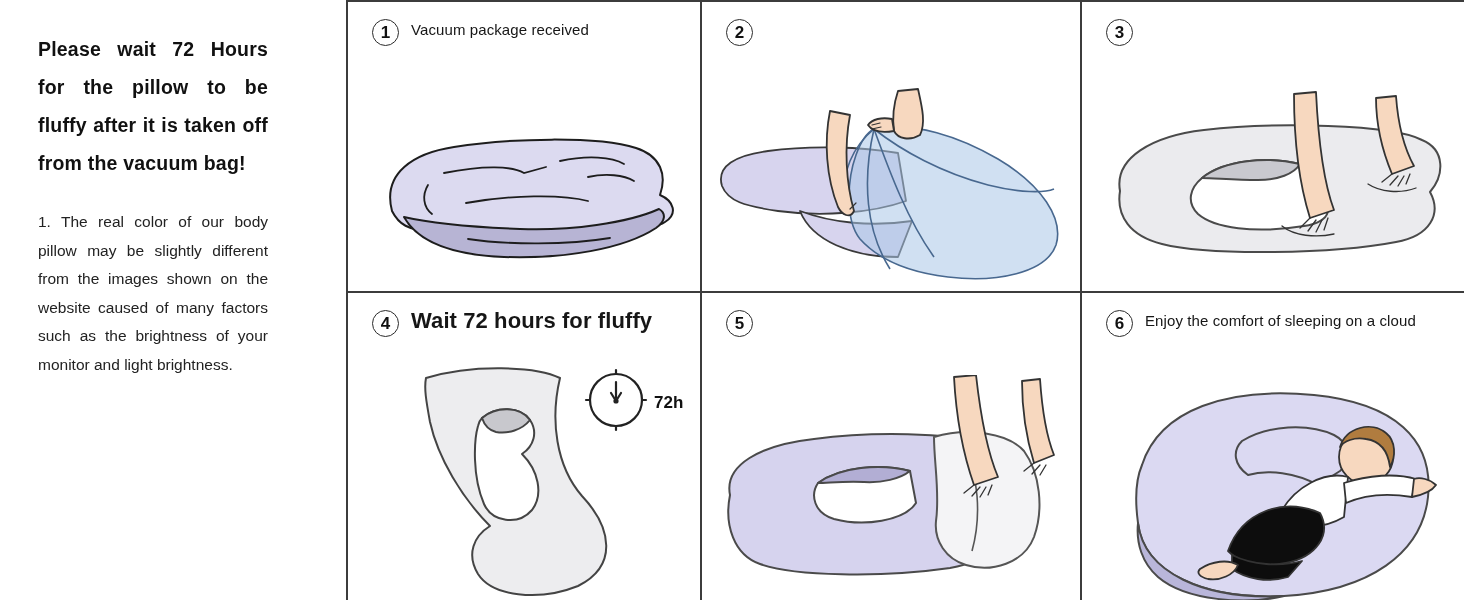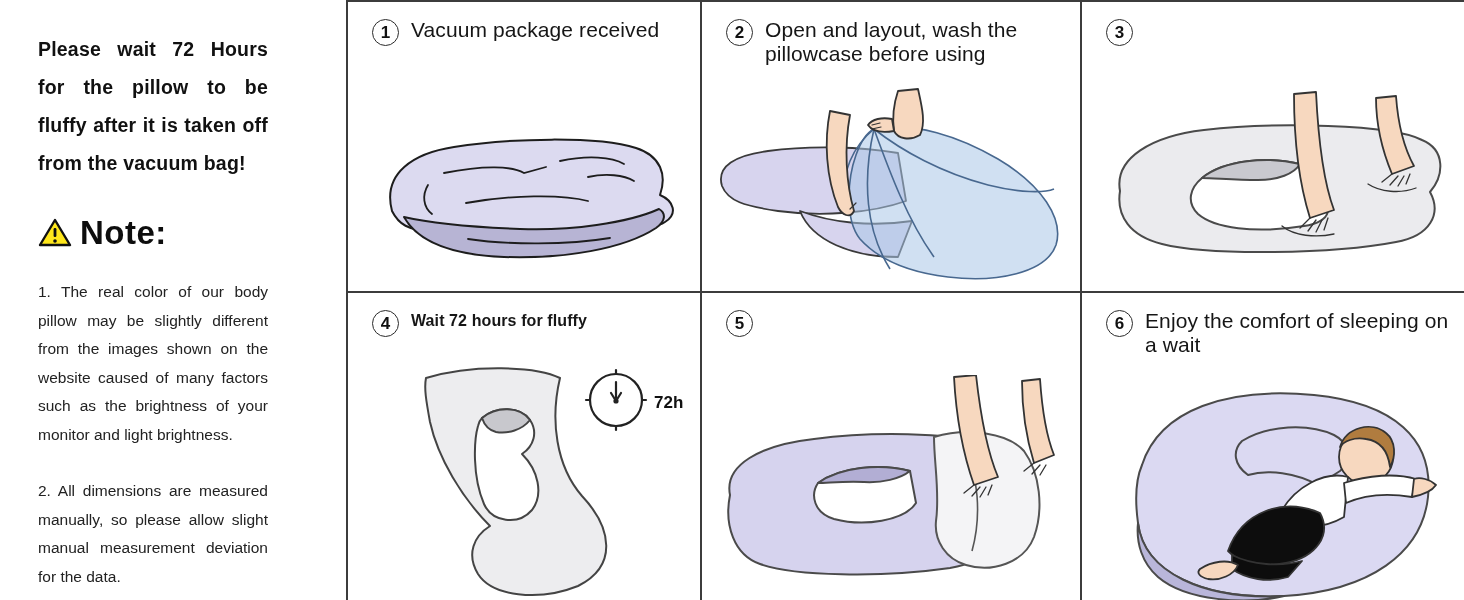--- a/index.html
+++ b/index.html
@@ -46,44 +46,35 @@
   }
   .cell.col3 { border-right: none; }
   .cell.row1 { border-bottom: 2px solid #3c3c3c; }
   .step-head { display: flex; align-items: flex-start; gap: 12px; }
   .step-num {
     flex: 0 0 auto; width: 27px; height: 27px; margin-top: 1px;
     border: 1.6px solid #2b2b2b; border-radius: 50%;
     display: flex; align-items: center; justify-content: center;
     font-size: 17px; font-weight: bold; color: #111; background: #fff;
   }
-  .step-text { font-size: 21px; line-height: 24px; color: #161616; letter-spacing: 0.1px; }
+  .step-text { font-size: 15px; line-height: 24px; color: #161616; letter-spacing: 0.1px; }
   .step-text .sub { display: block; font-weight: bold; margin-top: 2px; }
-  .bold-step { font-weight: bold; font-size: 16px; }
+  .bold-step { font-weight: bold; font-size: 22px; }
   .illus { position: absolute; left: 0; right: 0; bottom: 0; display: block; pointer-events: none; }
 </style>
 </head>
 <body>
 
 <div class="canvas">
 
   <div class="left-panel">
     <div class="left-heading">Please wait 72 Hours for the pillow to be fluffy after it is taken off from the vacuum bag!</div>
 
-    <div class="note-row">
-      <svg class="warn-svg" viewBox="0 0 34 30">
-        <path d="M17 2 L32 27 H2 Z" fill="#ffe71c" stroke="#111" stroke-width="2.4" stroke-linejoin="round"></path>
-        <rect x="15.6" y="10" width="2.8" height="9" rx="1.2" fill="#111"></rect>
-        <circle cx="17" cy="23" r="1.8" fill="#111"></circle>
-      </svg>
-      <span class="note-title">Note:</span>
-    </div>
 
     <p class="note-para">1.  The real color of our body pillow may be slightly different from the images shown on the website caused of many factors such as the brightness of your monitor and light brightness.</p>
-    <p class="note-para second">2.   All dimensions are measured manually, so please allow slight manual measurement deviation for the data.</p>
   </div>
 
   <div class="grid">
 
     <div class="cell row1 col1">
       <div class="step-head">
         <span class="step-num">1</span>
         <span class="step-text">
           <span>Vacuum package received</span>
         </span>
@@ -100,21 +91,20 @@
           <path d="M80,74 C74,84 75,96 84,103"></path>
           <path d="M240,66 C258,62 276,64 286,70"></path>
           <path d="M120,128 C160,134 220,134 262,127"></path>
         </g>
       </svg>
     </div>
 
     <div class="cell row1 col2">
       <div class="step-head">
         <span class="step-num">2</span>
-        <span class="step-text">Open and layout, wash the pillowcase before using</span>
       </div>
       <svg class="illus" width="380" height="210" viewBox="0 0 380 210">
 
         <g stroke="#3a3a3a" stroke-width="1.8" stroke-linejoin="round">
           <path d="M20,105 C14,85 34,74 66,70 C110,64 160,66 196,72 L204,120 C170,132 120,136 76,130 C42,125 26,120 20,105 Z" fill="#d7d4ee"></path>
           <path d="M98,130 C110,160 150,176 196,176 L210,140 C170,146 130,142 98,130 Z" fill="#d7d4ee"></path>
         </g>
 
         <g stroke="#48688f" stroke-width="1.6" stroke-linejoin="round">
           <path d="M172,48 C212,40 258,56 296,78 C340,104 362,138 354,164 C344,192 294,202 246,196 C204,191 176,178 158,158 C142,138 146,96 154,74 C159,60 164,52 172,48 Z" fill="#a9c6e8" fill-opacity="0.55"></path>
@@ -221,21 +211,21 @@
           <path d="M332,88 L322,96"></path>
             <path d="M338,90 L330,99"></path>
             <path d="M344,90 L338,100"></path>
         </g>
       </svg>
     </div>
 
     <div class="cell row2 col3">
       <div class="step-head">
         <span class="step-num">6</span>
-        <span class="step-text">Enjoy the comfort of sleeping on a wait</span>
+        <span class="step-text">Enjoy the comfort of sleeping on a cloud</span>
       </div>
       <svg class="illus" width="384" height="235" viewBox="0 0 384 235">
 
         <g stroke="#4a4a4a" stroke-width="2" stroke-linejoin="round">
           <path d="M60,100 C78,44 146,22 232,30 C312,38 352,74 346,132 C340,188 288,226 202,231 C122,235 62,208 56,158 C53,136 54,114 60,100 Z" fill="#dbd9f2"></path>
           <path d="M56,158 C62,208 122,235 202,231 C164,240 104,236 76,212 C60,198 54,178 56,158 Z" fill="#b9b6da"></path>
           <path d="M160,76 C186,60 226,58 252,70 C268,78 270,96 258,106 L236,120 C214,108 186,104 166,110 C152,100 150,86 160,76 Z" fill="#dbd9f2"></path>
         </g>
 
         <g stroke="#333" stroke-width="1.8" stroke-linejoin="round">

